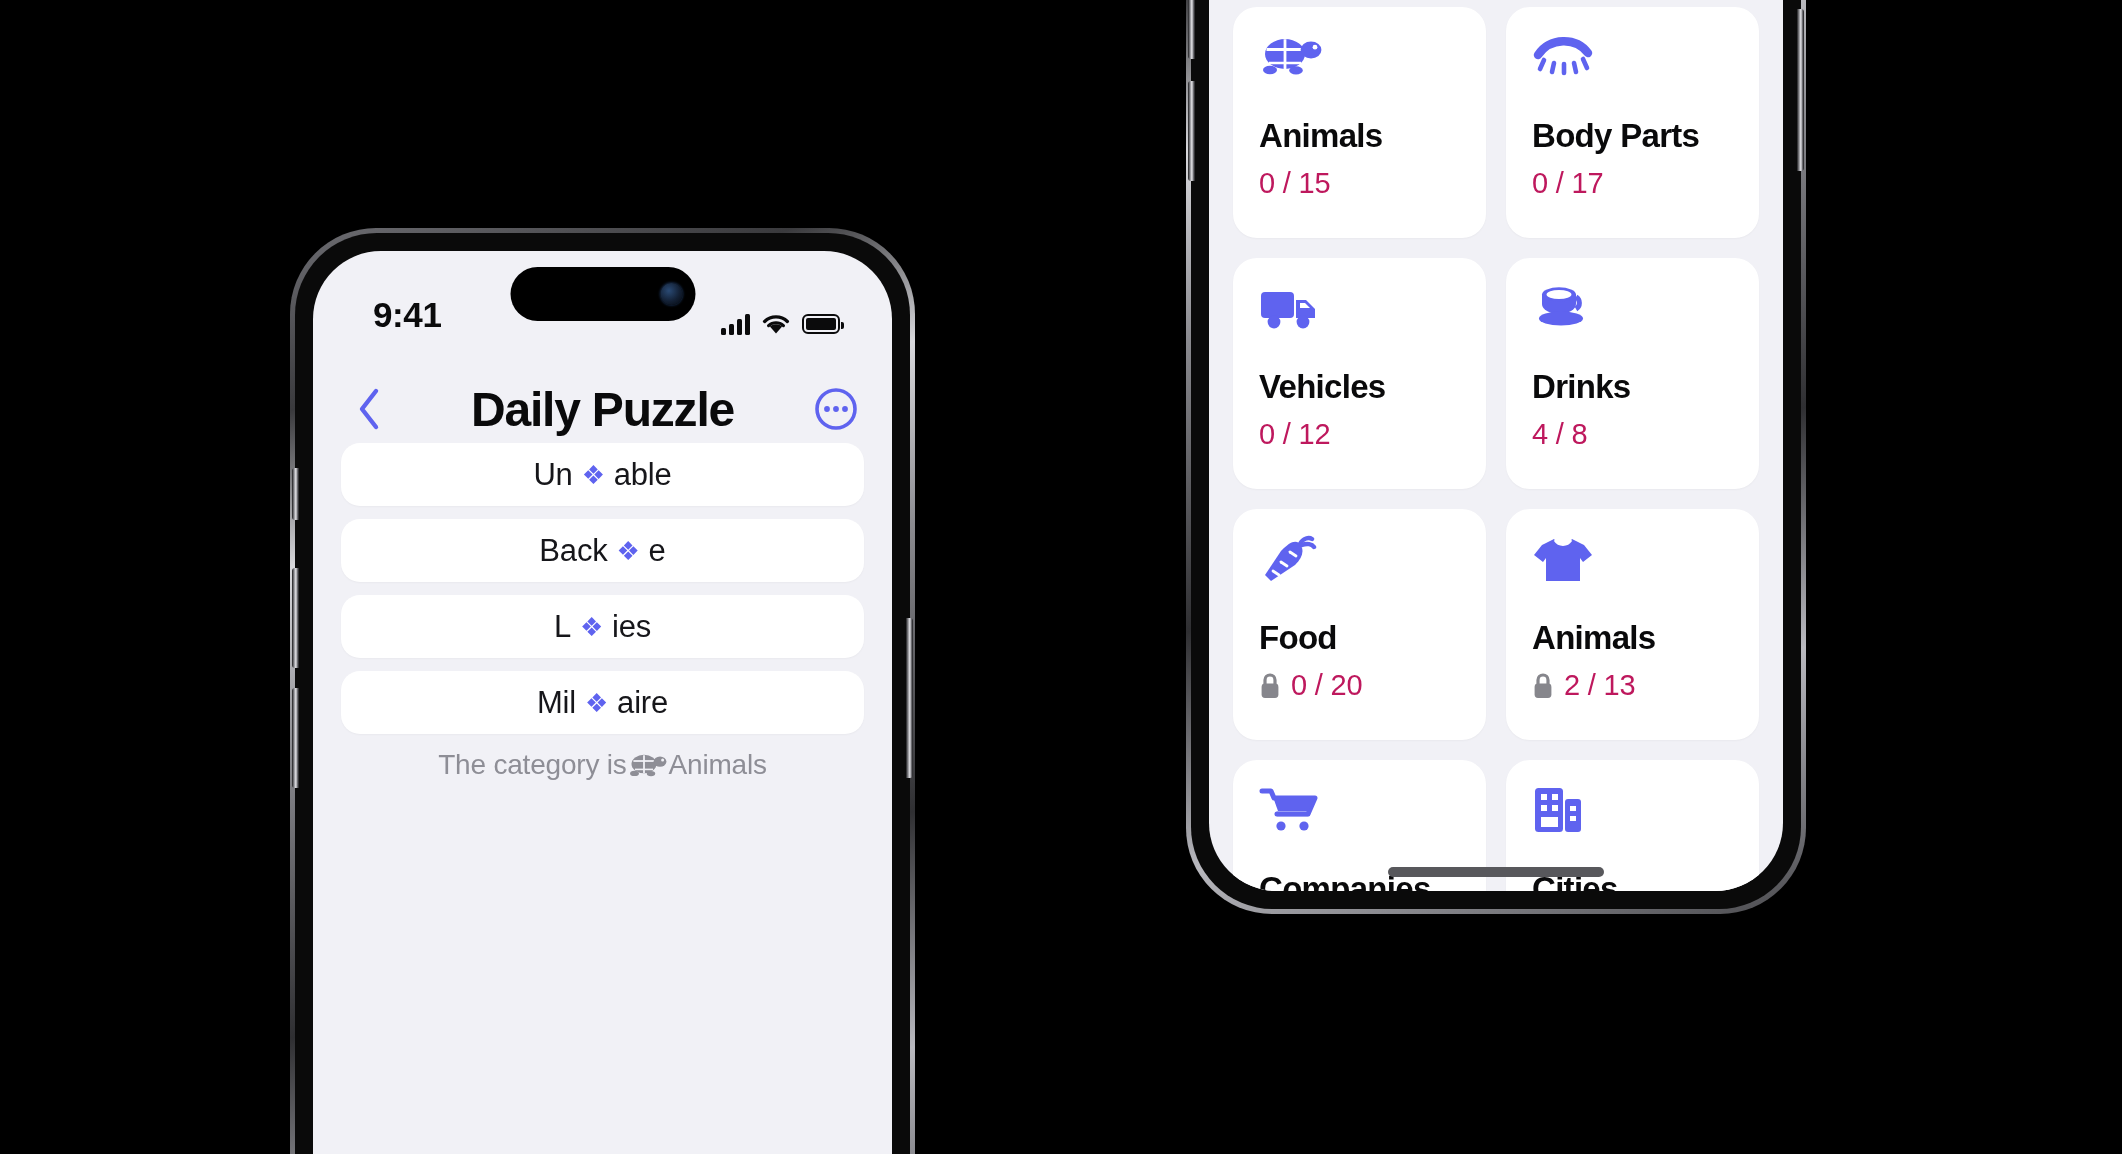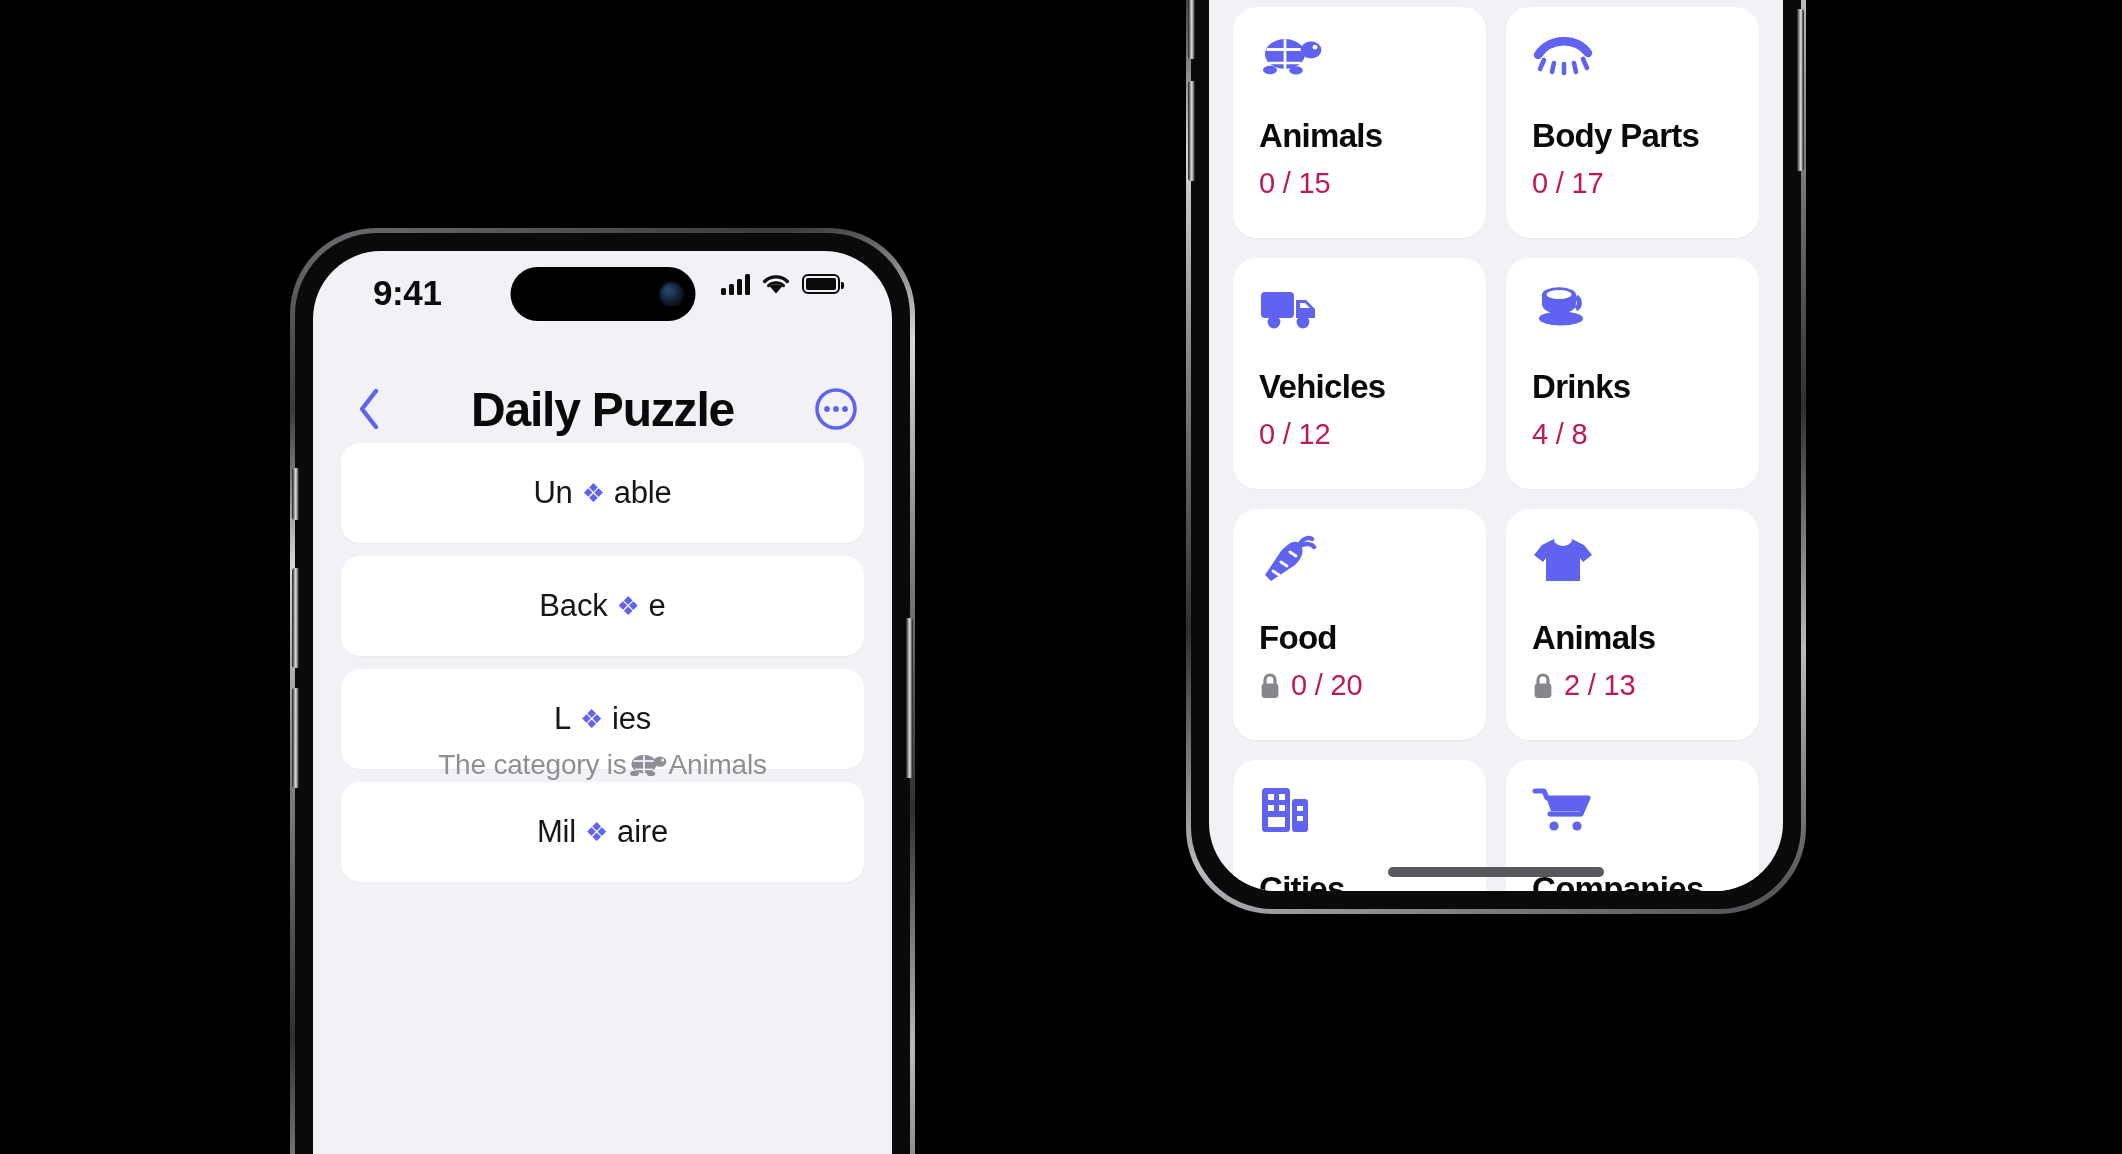--- a/index.html
+++ b/index.html
@@ -35,21 +35,21 @@
   
   .btn-side { position: absolute; background: linear-gradient(90deg,#1a1a1c 0%,#8d8d92 30%,#e6e6ea 55%,#6d6d72 78%,#161618 100%); }
   .btn-side.left  { left: -3px;  border-radius: 3px 0 0 3px; }
   .btn-side.right { right: -3px; border-radius: 0 3px 3px 0; }
 
   
   #phone-left { left: 290px; top: 228px; width: 625px; height: 1080px; }
 
   .status-bar {
     position: absolute; top: 0; left: 0; right: 0; height: 84px;
-    display: flex; align-items: flex-start; justify-content: space-between;
+    display: flex; align-items: flex-end; justify-content: space-between;
     padding: 22px 52px 0 60px;
   }
   .status-time {
     font-size: 35px; font-weight: 700; color: #0b0b0c; letter-spacing: -0.4px;
     font-family: "Liberation Sans", sans-serif;
   }
   .dynamic-island {
     position: absolute; left: 50%; transform: translateX(-50%); top: 16px;
     width: 185px; height: 54px; border-radius: 27px; background: #000;
     display: flex; align-items: center; justify-content: flex-end; padding-right: 13px;
@@ -90,21 +90,21 @@
     font-size: 48px; font-weight: 800; color: #0a0a0b; letter-spacing: -1.2px;
   }
   .nav-more {
     width: 56px; height: 56px; display: flex; align-items: center; justify-content: center;
     cursor: pointer; flex: 0 0 auto;
   }
 
   
   .word-list { position: absolute; top: 192px; left: 28px; right: 28px; }
   .word-card {
-    background: #ffffff; border-radius: 19px; height: 100px; margin-bottom: 13px;
+    background: #ffffff; border-radius: 19px; height: 63px; margin-bottom: 13px;
     display: flex; align-items: center; justify-content: center;
     font-size: 31px; color: #16161a; letter-spacing: -0.2px;
     box-shadow: 0 1px 2px rgba(0,0,0,0.035);
     cursor: pointer;
   }
   .blank { color: #5f63ef; font-size: 26px; margin: 0 9px; line-height: 1; }
 
   .category-hint {
     position: absolute; top: 498px; left: 0; right: 0;
     display: flex; align-items: center; justify-content: center; 
@@ -363,50 +363,50 @@
                     <path d="M6 12 V8 a5 5 0 0 1 10 0 v4" stroke="#86868c" stroke-width="3.2" fill="none"></path>
                     <rect x="2.6" y="11.5" width="16.8" height="14.5" rx="3.4" fill="#86868c"></rect>
                   </svg>
                 </span>
                 <span>2 / 13</span>
               </div>
             </div>
 
             <div class="cat-card">
               <div class="cat-icon">
+                <svg width="62" height="48" viewBox="0 0 62 48">
+                  <path d="M3 5 h9 l3 7 h41 l-7 16 H18" stroke="#5f63ef" stroke-width="5" fill="none" stroke-linecap="round" stroke-linejoin="round"></path>
+                  <path d="M14 11 h42 l-6 14 H19 Z" fill="#5f63ef"></path>
+                  <path d="M18 28 h31" stroke="#5f63ef" stroke-width="4.4" stroke-linecap="round"></path>
+                  <circle cx="22" cy="40" r="4.6" fill="#5f63ef"></circle>
+                  <circle cx="45" cy="40" r="4.6" fill="#5f63ef"></circle>
+                </svg>
+              </div>
+              <div class="cat-title">Companies</div>
+
+            </div>
+
+            <div class="cat-card">
+              <div class="cat-icon">
                 <svg width="56" height="50" viewBox="0 0 56 50">
                   <rect x="3" y="2" width="28" height="44" rx="3.5" fill="#5f63ef"></rect>
                   <rect x="33" y="13" width="16" height="33" rx="3" fill="#5f63ef"></rect>
                   <rect x="9" y="8" width="6" height="6" fill="#fff"></rect>
                   <rect x="20" y="8" width="6" height="6" fill="#fff"></rect>
                   <rect x="9" y="19" width="6" height="6" fill="#fff"></rect>
                   <rect x="20" y="19" width="6" height="6" fill="#fff"></rect>
                   <rect x="9" y="31" width="17" height="10" fill="#fff"></rect>
                   <rect x="38" y="20" width="6" height="5" fill="#fff"></rect>
                   <rect x="38" y="30" width="6" height="5" fill="#fff"></rect>
                 </svg>
               </div>
               <div class="cat-title">Cities</div>
 
             </div>
 
-            <div class="cat-card">
-              <div class="cat-icon">
-                <svg width="62" height="48" viewBox="0 0 62 48">
-                  <path d="M3 5 h9 l3 7 h41 l-7 16 H18" stroke="#5f63ef" stroke-width="5" fill="none" stroke-linecap="round" stroke-linejoin="round"></path>
-                  <path d="M14 11 h42 l-6 14 H19 Z" fill="#5f63ef"></path>
-                  <path d="M18 28 h31" stroke="#5f63ef" stroke-width="4.4" stroke-linecap="round"></path>
-                  <circle cx="22" cy="40" r="4.6" fill="#5f63ef"></circle>
-                  <circle cx="45" cy="40" r="4.6" fill="#5f63ef"></circle>
-                </svg>
-              </div>
-              <div class="cat-title">Companies</div>
-
-            </div>
-
           </div>
 
           <div class="home-indicator"></div>
         </div>
       </div>
     </div>
   </div>
 
 </div>
 

